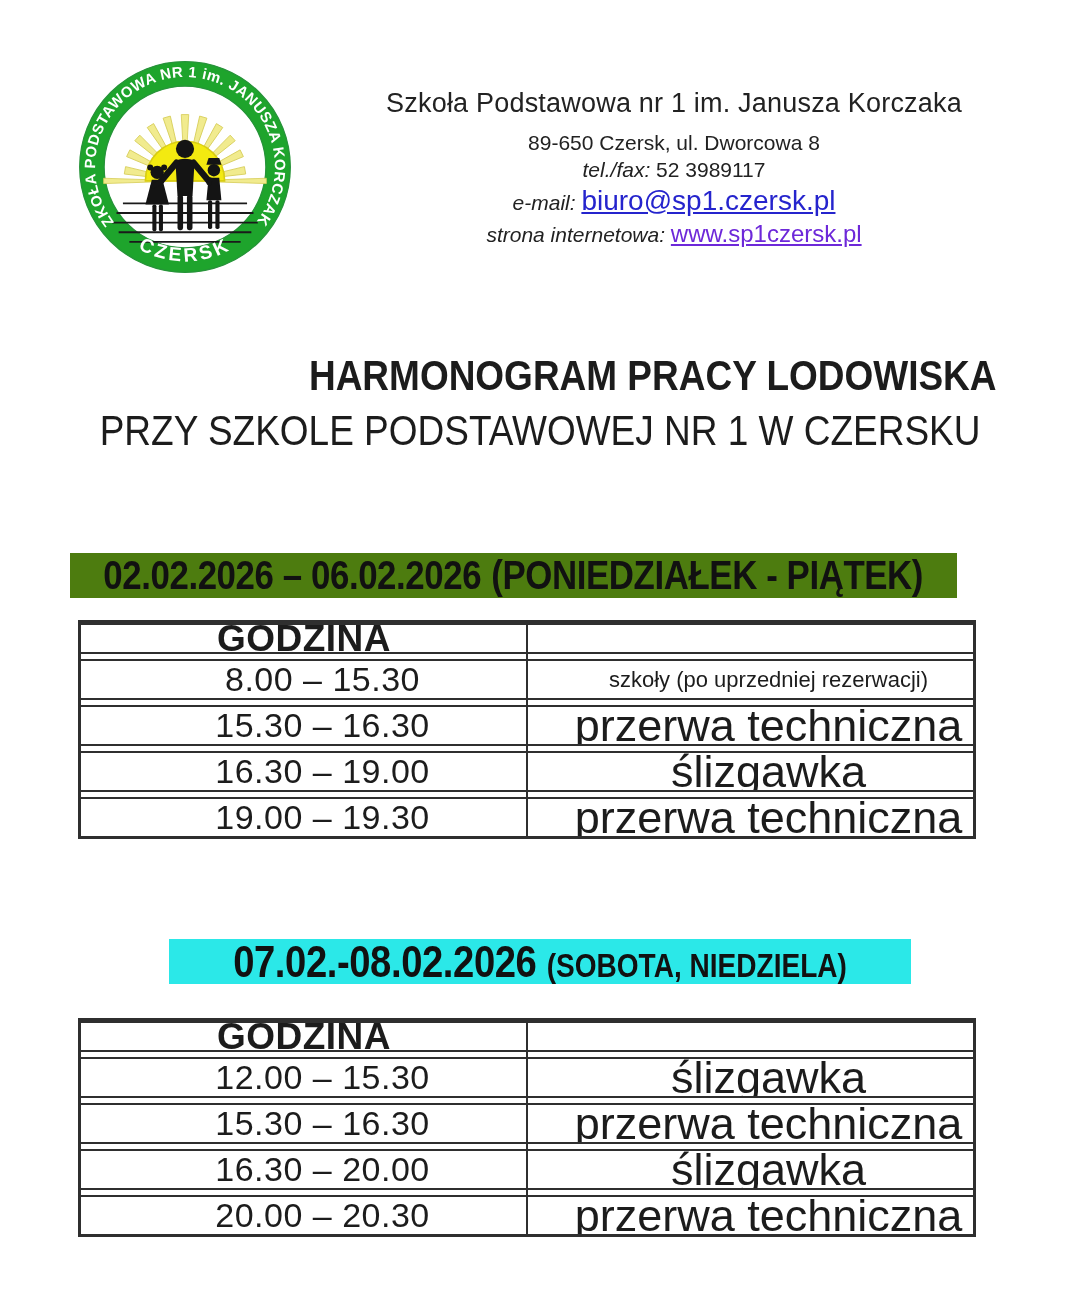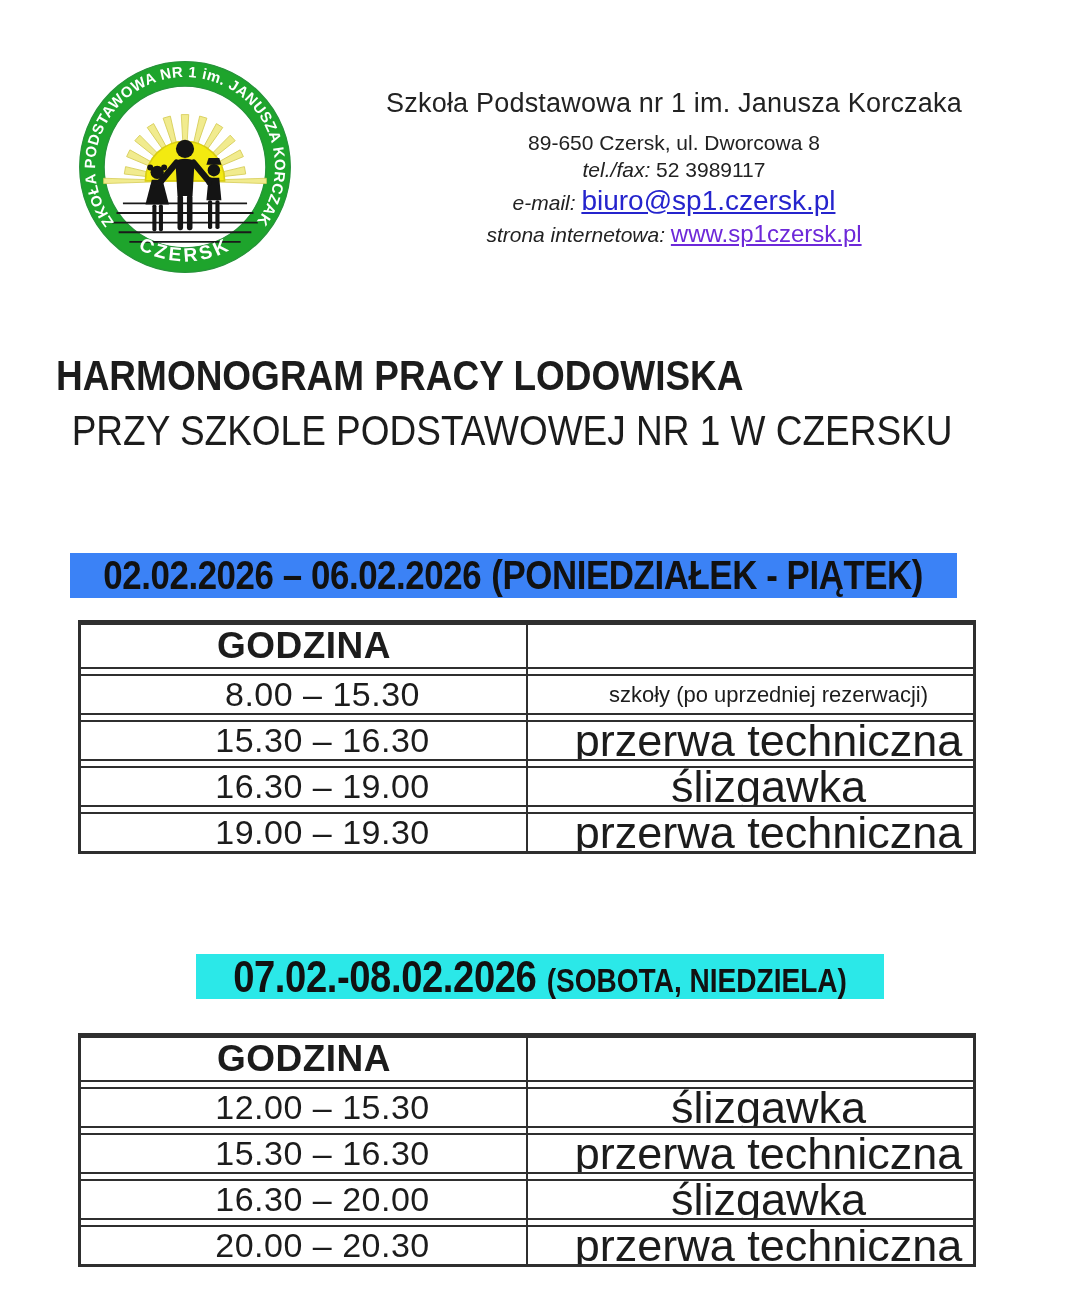--- a/index.html
+++ b/index.html
@@ -13,41 +13,41 @@
   .logo { position:absolute; left:78px; top:60px; width:214px; height:214px; }
   .contact { position:absolute; left:378px; top:88px; width:592px; text-align:center; }
   .school-name { font-size:27px; color:#222; margin-bottom:12px; letter-spacing:0.2px; }
   .contact-line { font-size:21px; margin:3px 0; color:#222; }
   .contact-line .lbl { font-style:italic; }
   .contact-line a { text-decoration:underline; cursor:pointer; }
   .email-line a { color:#2524cd; font-size:28px; }
   .www-line a { color:#6d28d9; font-size:24px; }
   
   .doc-title { margin-top:66px; width:1052px; }
-  .tline { display:flex; justify-content:flex-start; line-height:1.28; }
+  .tline { display:flex; justify-content:flex-end; line-height:1.28; }
   .tline > span { display:inline-block; white-space:nowrap; transform:scaleX(0.86); font-size:43px; }
   .tline.t1 > span { font-weight:bold; }
   .tline.t2 > span { font-weight:normal; }
   
   .hl { height:45px; display:flex; align-items:center; justify-content:center; }
   .hl .squeeze { display:inline-flex; align-items:baseline; white-space:nowrap;
                  transform:scaleX(0.85); font-weight:bold; color:#111; }
-  .hl-yellow { background:#3b82f6; width:887px; margin:95px 0 16px 70px; }
+  .hl-yellow { background:#4d7c0f; width:887px; margin:95px 0 16px 70px; }
   .hl-yellow .dates, .hl-yellow .days { font-size:41px; letter-spacing:-0.5px; }
-  .hl-cyan { background:#2be8e8; width:688px; margin:100px auto 0; }
+  .hl-cyan { background:#2be8e8; width:742px; margin:100px auto 0; }
   .hl-cyan .dates { font-size:45px; letter-spacing:-0.5px; }
   .hl-cyan .days { font-size:33px; margin-left:12px; }
   .hl .gap { width:12px; display:inline-block; }
   
   .sched { position:relative; width:898px; margin:22px 0 0 78px; border:3px solid #2f2f2f; background:#fff; }
   .trow { display:flex; border-top:2px solid #2f2f2f; border-bottom:2px solid #2f2f2f; margin-bottom:5px; }
   .trow:first-child { border-top:none; }
   .trow:last-child { margin-bottom:0; border-bottom:none; }
   .tcell { flex:0 0 50%; display:flex; align-items:center; justify-content:center; overflow:hidden; }
-  .trow.head .tcell { height:42px; }
+  .trow.head .tcell { height:27px; }
   .trow.body .tcell { height:37px;padding-left:37px; }
   .time { font-size:34px; letter-spacing:0.5px; }
   .head-label { font-size:37px; font-weight:bold; letter-spacing:0.5px; }
   .act { font-size:45px; }
   .act.small { font-size:22px; }
   .vline { position:absolute; top:0; bottom:0; left:calc(50% - 1px); width:2px; background:#2f2f2f; }
 </style>
 </head>
 <body>
 

